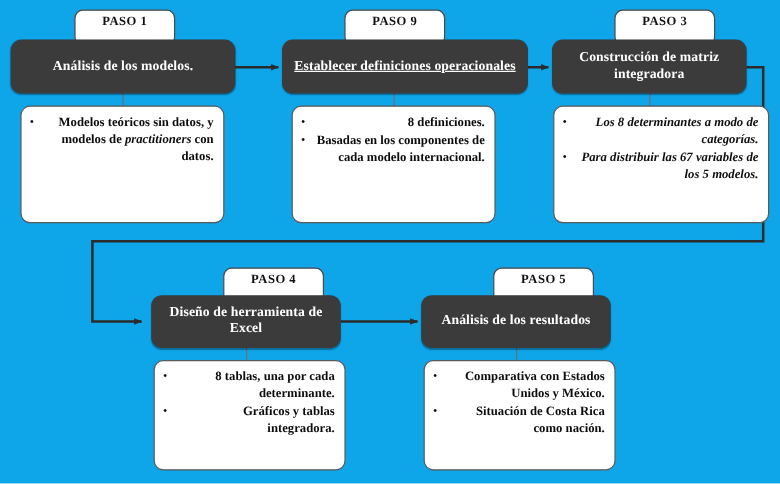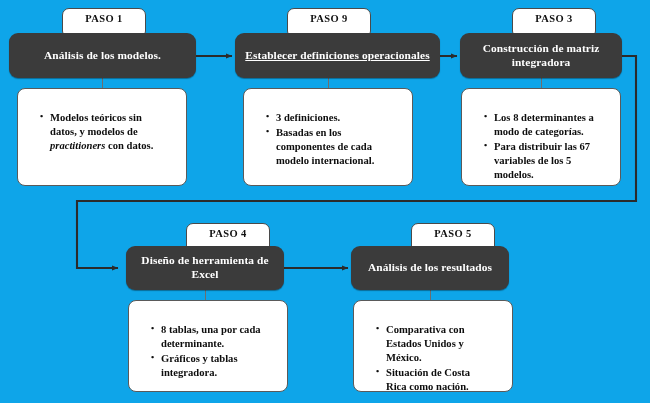--- a/index.html
+++ b/index.html
@@ -84,23 +84,24 @@
     position: absolute;
     box-sizing: border-box;
     background: #ffffff;
     border: 1.3px solid #5a5a5a;
     border-radius: 8px;
     z-index: 2;
     padding: 7px 8px 6px 6px;
   }
 
   .bullets {
-    margin: 15px;
+    margin: 0;
     padding: 0;
     list-style: none;
+    text-align: right;
   }
   .bullets li {
     position: relative;
     padding-left: 11px;
     margin-bottom: 1px;
     font-size: 10.6px;
     line-height: 1.33;
     font-weight: bold;
     color: #0d0d0d;
   }
@@ -146,31 +147,31 @@
         </ul>
     </div>
   </div>
 
   <div class="step">
     <div class="paso-tab" style="left:287px; top:8px; width:84px; height:30px;">PASO 9</div>
     <div class="head-box" style="left:235px; top:33px; width:205px; height:45px;text-decoration:underline;">Establecer definiciones operacionales</div>
     <div class="stub" style="left:328px; top:76px; height:14px;"></div>
     <div class="body-box" style="left:243px; top:88px; width:170px; height:98px;">
       <ul class="bullets">
-          <li><span>3 definiciones.</span></li>
+          <li><span>8 definiciones.</span></li>
           <li><span>Basadas en los componentes de cada modelo internacional.</span></li>
         </ul>
     </div>
   </div>
 
   <div class="step">
     <div class="paso-tab" style="left:512px; top:8px; width:84px; height:30px;">PASO 3</div>
     <div class="head-box" style="left:460px; top:33px; width:162px; height:45px;">Construcción de matriz integradora</div>
     <div class="stub" style="left:541px; top:76px; height:14px;"></div>
-    <div class="body-box" style="left:461px; top:88px; width:160px; height:98px;">
+    <div class="body-box" style="left:461px; top:88px; width:180px; height:98px;font-style:italic;">
       <ul class="bullets">
           <li><span>Los 8 determinantes a modo de categorías.</span></li>
           <li><span>Para distribuir las 67 variables de los 5 modelos.</span></li>
         </ul>
     </div>
   </div>
 
   <div class="step">
     <div class="paso-tab" style="left:186px; top:223px; width:84px; height:30px;">PASO 4</div>
     <div class="head-box" style="left:126px; top:246px; width:158px; height:44px;">Diseño de herramienta de Excel</div>

